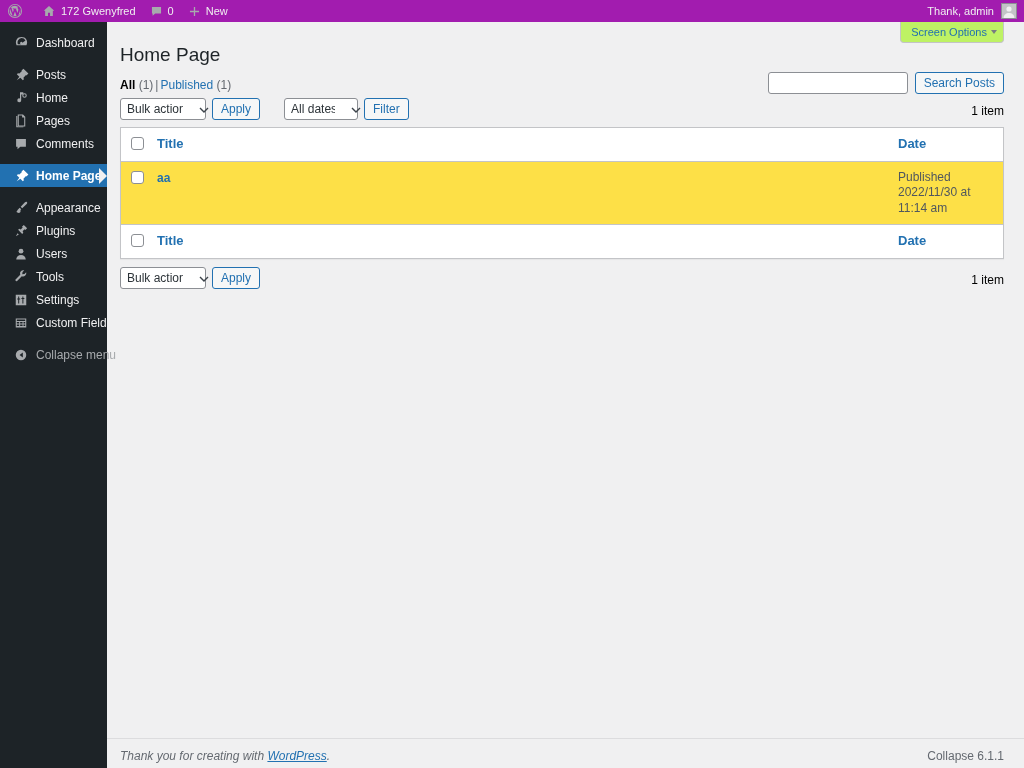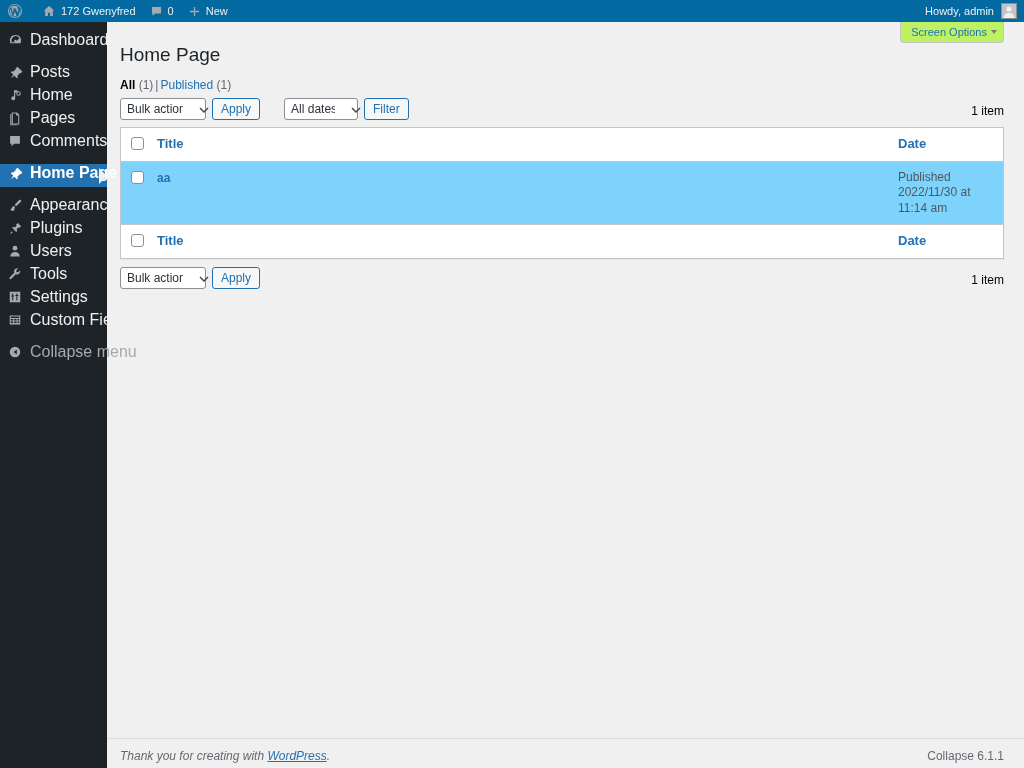--- a/index.html
+++ b/index.html
@@ -11,21 +11,21 @@
     font-family: "Liberation Sans", sans-serif;
     font-size: 13px;
     color: #3c434a;
     -webkit-font-smoothing: antialiased;
   }
 
   
   #adminbar {
     position: absolute; top: 0; left: 0;
     width: 1024px; height: 22px;
-    background: #0369a1;
+    background: #a21caf;
     color: #f0f0f1;
     font-size: 11px;
     display: flex; align-items: center;
     z-index: 50;
   }
   .ab-item {
     display: flex; align-items: center;
     height: 22px;
     padding: 0 7px;
     color: #f0f0f1;
@@ -49,25 +49,25 @@
   
   #adminmenu {
     position: absolute; top: 22px; left: 0;
     width: 107px; height: 746px;
     background: #1d2327;
     color: #f0f0f1;
     z-index: 40;
   }
   .menu-item {
     position: relative;
-    display: flex; 
+    display: flex; align-items: center;
     height: 23px;
-    padding-left: 6px;
+    padding-left: 12px;
     color: #f0f0f1;
-    font-size: 16px;
+    font-size: 12px;
     cursor: pointer;
     white-space: nowrap;
   }
   .menu-item .mi-icon {
     width: 18px; height: 18px;
     display: inline-flex; align-items: center; justify-content: center;
     margin-right: 6px;
     flex: 0 0 18px;
   }
   .menu-item .mi-icon svg { display: block; fill: #a7aaad; }
@@ -254,21 +254,21 @@
   table.wp-list-table thead th { border-bottom: 1px solid #c3c4c7; }
   table.wp-list-table tfoot th { border-top: 1px solid #c3c4c7; }
   .column-cb { width: 26px; padding-left: 10px !important; padding-right: 0 !important; }
   .manage-column a {
     color: #2271b1;
     text-decoration: none;
     font-size: 13px;
     cursor: pointer;
   }
   .column-date { width: 115px; }
-  tbody tr.alt { background: #7dd3fc; }
+  tbody tr.alt { background: #fde047; }
   td.title-col { }
   td.title-col .row-title {
     color: #2271b1;
     font-weight: 700;
     font-size: 12px;
     text-decoration: none;
     cursor: pointer;
   }
   td.date-col {
     color: #50575e;
@@ -341,21 +341,21 @@
       <svg width="13" height="13" viewBox="0 0 20 20">
           <path d="M9 3h2v6h6v2h-6v6H9v-6H3V9h6V3z"></path>
         </svg>
     </span>
     <span class="ab-label">New</span>
   </div>
 
   <div class="ab-spacer"></div>
 
   <div class="ab-item">
-    <span class="ab-label">Howdy, admin</span>
+    <span class="ab-label">Thank, admin</span>
     <span class="ab-avatar">
       <svg width="14" height="13" viewBox="0 0 14 13">
           <circle cx="7" cy="4" r="2.6"></circle>
           <path d="M1.6 13c0-3 2.4-5 5.4-5s5.4 2 5.4 5z"></path>
         </svg>
     </span>
   </div>
 </div>
 
 <div id="adminmenu">
@@ -500,20 +500,24 @@
     </div>
 
     <div class="title-wrap">
       <h1 class="wp-heading-inline">Home Page</h1>
     </div>
 
     <ul class="subsubsub">
       <li><a class="current">All</a> <span class="count">(1)</span><span class="divider">|</span></li><li><a>Published</a> <span class="count">(1)</span></li>
     </ul>
 
+    <div class="search-box">
+      <input type="search" class="search-input" value="" style="">
+      <span class="button">Search Posts</span>
+    </div>
 
     
     <div class="tablenav">
       <div class="alignleft">
         <div class="bulkactions">
           <div class="select-wrap">
             <select class="wp-select bulk-select">
               <option>Bulk actions</option>
             </select>
             <span class="sel-caret">

